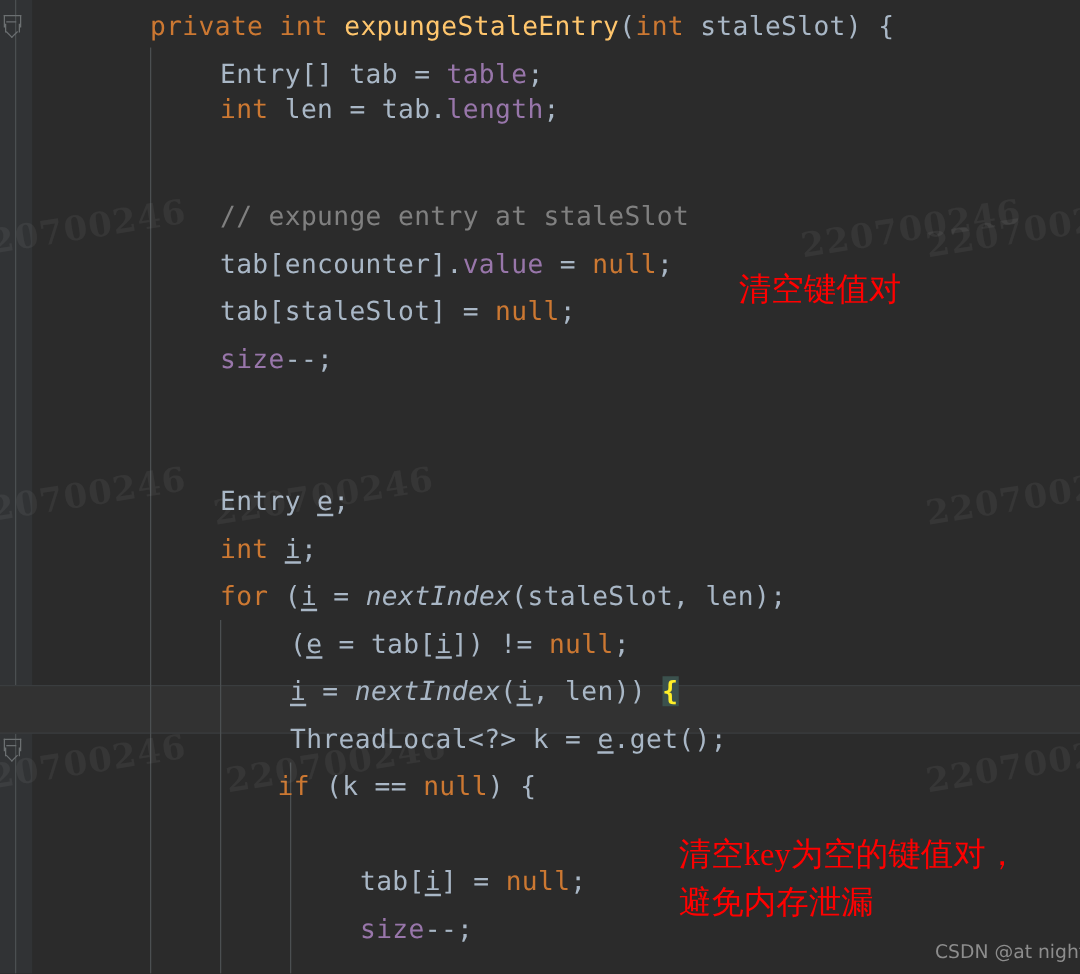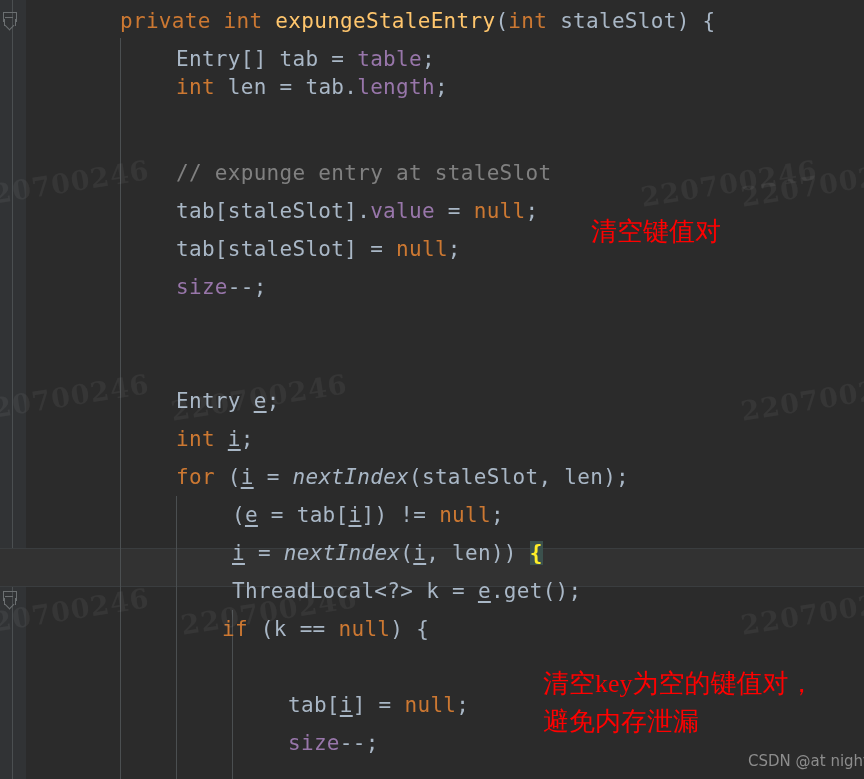--- a/index.html
+++ b/index.html
@@ -190,21 +190,21 @@
         <div class="indent-guide" style="left: 94px; top: 38px; height: 741px;"></div>
         <div class="indent-guide" style="left: 150px; top: 496px; height: 283px;"></div>
         <div class="indent-guide" style="left: 206px; top: 610px; height: 169px;"></div>
       </div>
     <div id="code-layer" class="code-layer">
         <div class="line" style="top: 2px; left: 94px;"><span class="kw">private</span><span class="pun"> </span><span class="kw">int</span><span class="pun"> </span><span class="fn">expungeStaleEntry</span><span class="pun">(</span><span class="kw">int</span><span class="prm"> staleSlot</span><span class="pun">) {</span></div>
         <div class="line" style="top: 40px; left: 150px;"><span class="pun">Entry[] tab = </span><span class="fld">table</span><span class="pun">;</span></div>
         <div class="line" style="top: 68px; left: 150px;"><span class="kw">int</span><span class="pun"> len = tab.</span><span class="fld">length</span><span class="pun">;</span></div>
         <div class="line" style="top: 116px; left: 150px;"></div>
         <div class="line" style="top: 154px; left: 150px;"><span class="cmt">// expunge entry at staleSlot</span></div>
-        <div class="line" style="top: 192px; left: 150px;"><span class="pun">tab[staleSlot].</span><span class="fld">value</span><span class="pun"> = </span><span class="kw">null</span><span class="pun">;</span></div>
+        <div class="line" style="top: 192px; left: 150px;"><span class="pun">tab[encounter].</span><span class="fld">value</span><span class="pun"> = </span><span class="kw">null</span><span class="pun">;</span></div>
         <div class="line" style="top: 230px; left: 150px;"><span class="pun">tab[staleSlot] = </span><span class="kw">null</span><span class="pun">;</span></div>
         <div class="line" style="top: 268px; left: 150px;"><span class="fld">size</span><span class="pun">--;</span></div>
         <div class="line" style="top: 306px; left: 150px;"></div>
         <div class="line" style="top: 382px; left: 150px;"><span class="pun">Entry </span><span class="loc">e</span><span class="pun">;</span></div>
         <div class="line" style="top: 420px; left: 150px;"><span class="kw">int</span><span class="pun"> </span><span class="loc">i</span><span class="pun">;</span></div>
         <div class="line" style="top: 458px; left: 150px;"><span class="kw">for</span><span class="pun"> (</span><span class="loc">i</span><span class="pun"> = </span><span class="mth">nextIndex</span><span class="pun">(staleSlot, len);</span></div>
         <div class="line" style="top: 496px; left: 206px;"><span class="pun">(</span><span class="loc">e</span><span class="pun"> = tab[</span><span class="loc">i</span><span class="pun">]) != </span><span class="kw">null</span><span class="pun">;</span></div>
         <div class="line" style="top: 534px; left: 206px;"><span class="loc">i</span><span class="pun"> = </span><span class="mth">nextIndex</span><span class="pun">(</span><span class="loc">i</span><span class="pun">, len)) </span><span class="brace-hl">{</span></div>
         <div class="line" style="top: 572px; left: 206px;"><span class="pun">ThreadLocal&lt;?&gt; k = </span><span class="loc">e</span><span class="pun">.get();</span></div>
         <div class="line" style="top: 610px; left: 196px;"><span class="kw">if</span><span class="pun"> (k == </span><span class="kw">null</span><span class="pun">) {</span></div>

